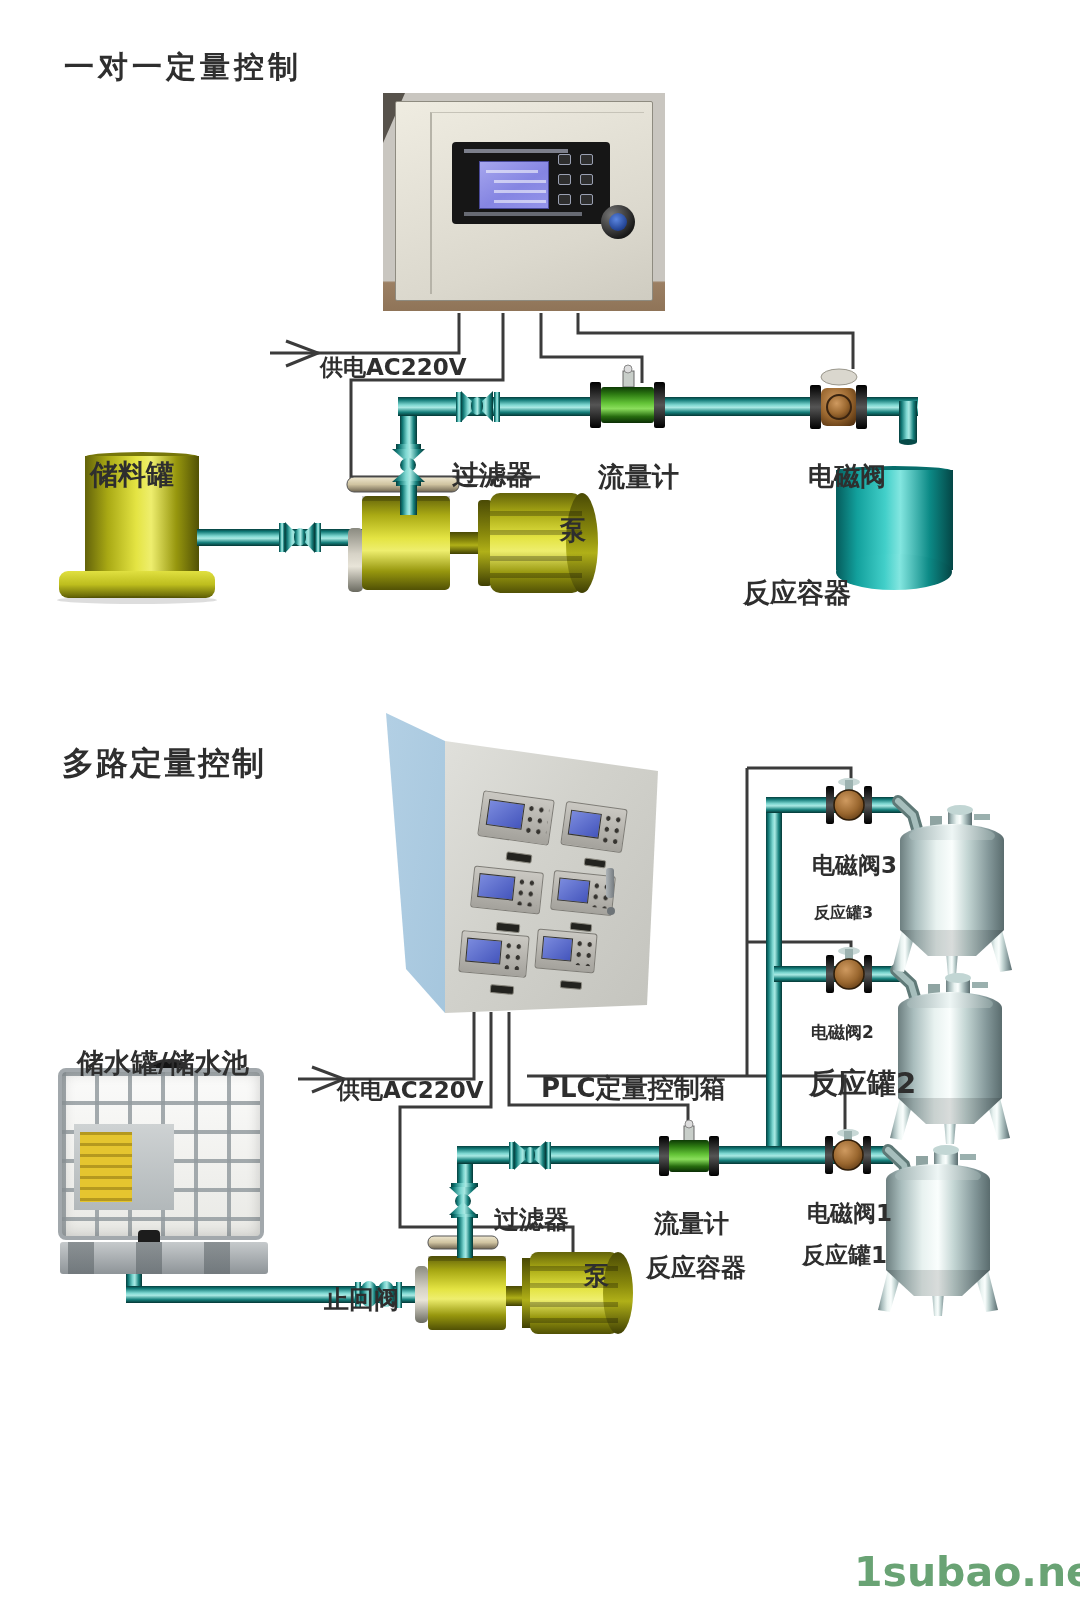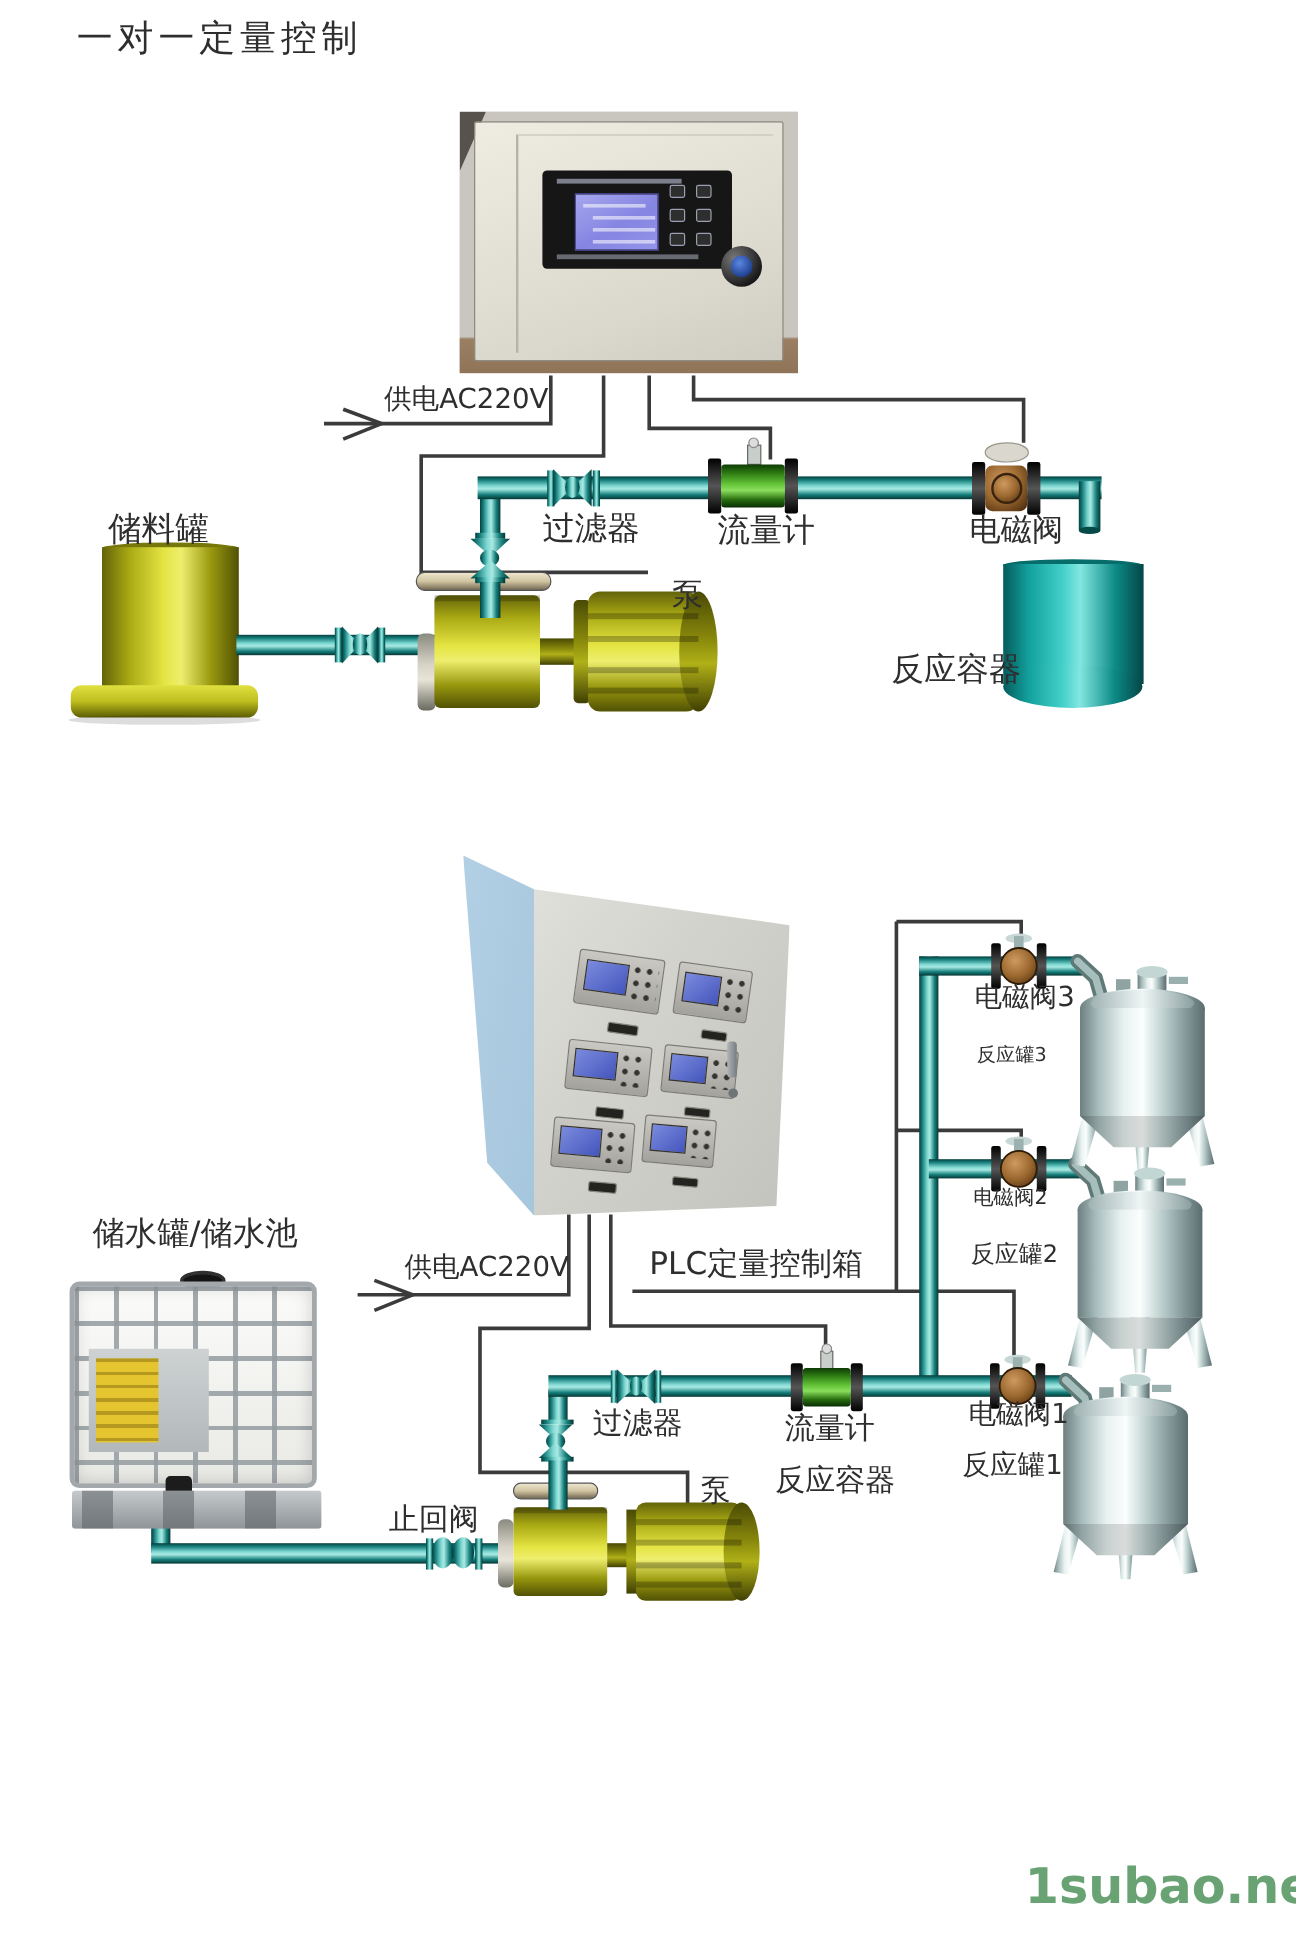--- a/index.html
+++ b/index.html
@@ -1,20 +1,20 @@
 <!DOCTYPE html>
 <html><head>
 <meta charset="utf-8">
 <style>
   html,body{margin:0;padding:0;background:#ffffff;}
   .canvas{position:relative;width:1080px;height:1620px;background:#ffffff;overflow:hidden;
           font-family:"DejaVu Sans",sans-serif;}
   .canvas *{position:absolute;box-sizing:border-box;}
   svg.layer{left:0;top:0;}
-  .lbl{font-weight:normal;color:#2e2e2e;white-space:nowrap;line-height:1.1;}
+  .lbl{font-weight:bold;color:#2e2e2e;white-space:nowrap;line-height:1.1;margin-top:34px;}
   .wm{font-weight:bold;}
 
   
   .cbox{background:linear-gradient(180deg,#c9c6c0 0%,#c9c6c0 86%,#9b7f63 87%,#8f7458 100%);}
   .cbox-corner{left:0;top:0;width:22px;height:50px;background:#57524b;clip-path:polygon(0 0,100% 0,0 100%);}
   .cbox-body{left:12px;top:8px;width:258px;height:200px;background:linear-gradient(160deg,#efece1,#dbd8cd 70%,#cfccc1);
              border:1px solid #8e8b80;border-radius:2px;}
   .cbox-door{left:34px;top:10px;width:214px;height:182px;border-left:2px solid #b6b3a8;border-top:1px solid #c6c3b8;}
   .cbox-panel{left:56px;top:40px;width:158px;height:82px;background:#161616;border-radius:4px;}
   .cbox-ttl{left:12px;top:7px;width:104px;height:4px;background:rgba(225,232,255,.5);}
@@ -453,29 +453,30 @@
 
   <div class="lbl" style="left:64px;top:16px;font-size:30px;letter-spacing:4px">一对一定量控制</div>
   <div class="lbl" style="left:320px;top:321px;font-size:23px">供电AC220V</div>
   <div class="lbl" style="left:90px;top:426px;font-size:28px">储料罐</div>
   <div class="lbl" style="left:452px;top:426px;font-size:27px">过滤器</div>
   <div class="lbl" style="left:598px;top:428px;font-size:27px">流量计</div>
   <div class="lbl" style="left:808px;top:428px;font-size:26px">电磁阀</div>
   <div class="lbl" style="left:560px;top:482px;font-size:26px">泵</div>
   <div class="lbl" style="left:743px;top:544px;font-size:27px">反应容器</div>
 
+  <div class="lbl" style="left:62px;top:712px;font-size:32px;letter-spacing:2px">多路定量控制</div>
   <div class="lbl" style="left:77px;top:1014px;font-size:27px">储水罐/储水池</div>
   <div class="lbl" style="left:337px;top:1044px;font-size:23px">供电AC220V</div>
   <div class="lbl" style="left:541px;top:1040px;font-size:26px">PLC定量控制箱</div>
   <div class="lbl" style="left:494px;top:1172px;font-size:25px">过滤器</div>
   <div class="lbl" style="left:654px;top:1176px;font-size:25px">流量计</div>
   <div class="lbl" style="left:646px;top:1220px;font-size:25px">反应容器</div>
   <div class="lbl" style="left:584px;top:1228px;font-size:25px">泵</div>
   <div class="lbl" style="left:324px;top:1252px;font-size:25px">止回阀</div>
   <div class="lbl" style="left:812px;top:819px;font-size:23px">电磁阀3</div>
   <div class="lbl" style="left:814px;top:870px;font-size:16px">反应罐3</div>
   <div class="lbl" style="left:811px;top:989px;font-size:17px">电磁阀2</div>
-  <div class="lbl" style="left:809px;top:1034px;font-size:20px">反应罐2</div>
+  <div class="lbl" style="left:809px;top:1034px;font-size:29px">反应罐2</div>
   <div class="lbl" style="left:807px;top:1167px;font-size:23px">电磁阀1</div>
   <div class="lbl" style="left:802px;top:1209px;font-size:23px">反应罐1</div>
 
   <div class="wm" style="left:854px;top:1548px;font-size:41px;color:#69a374">1subao.net</div>
 </div>
 
 </body></html>

